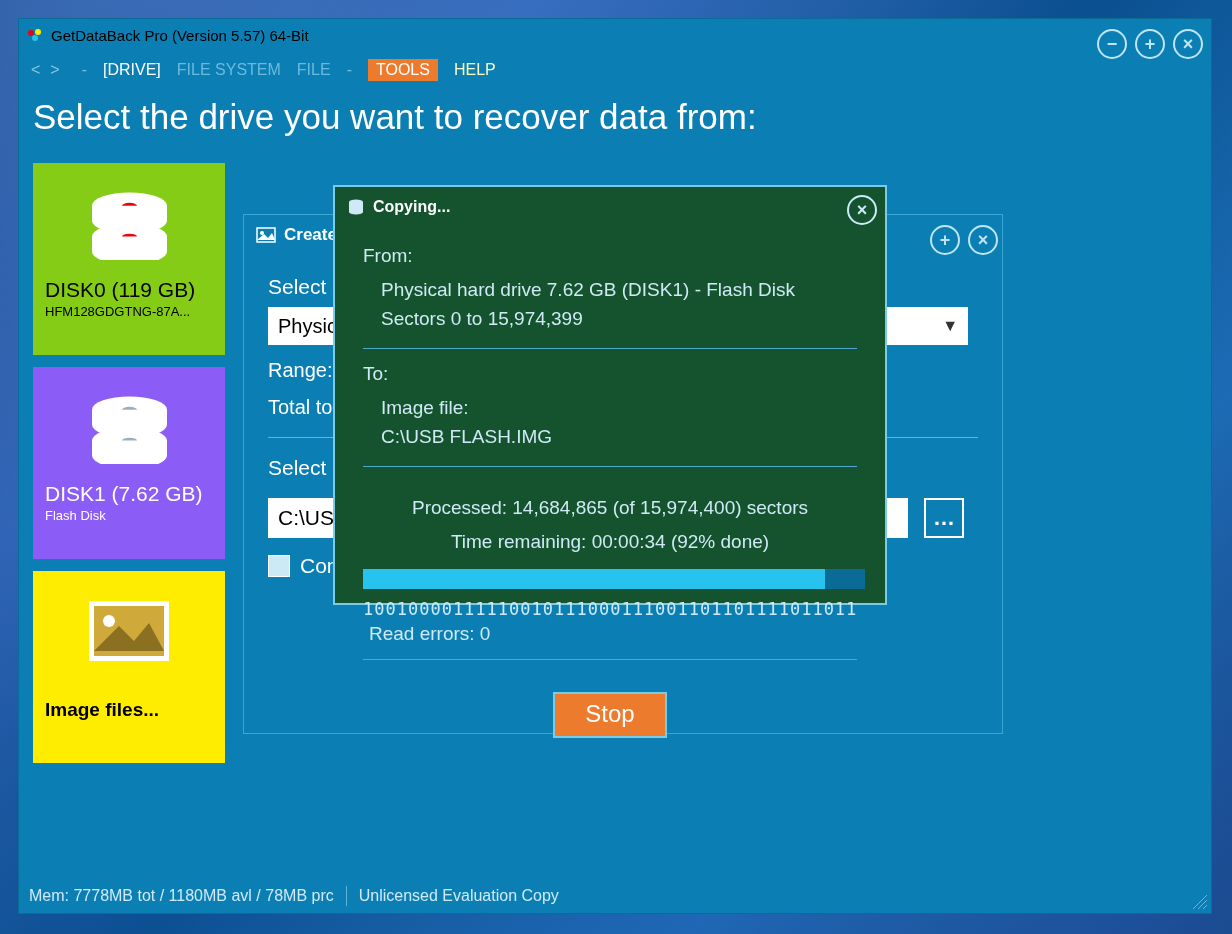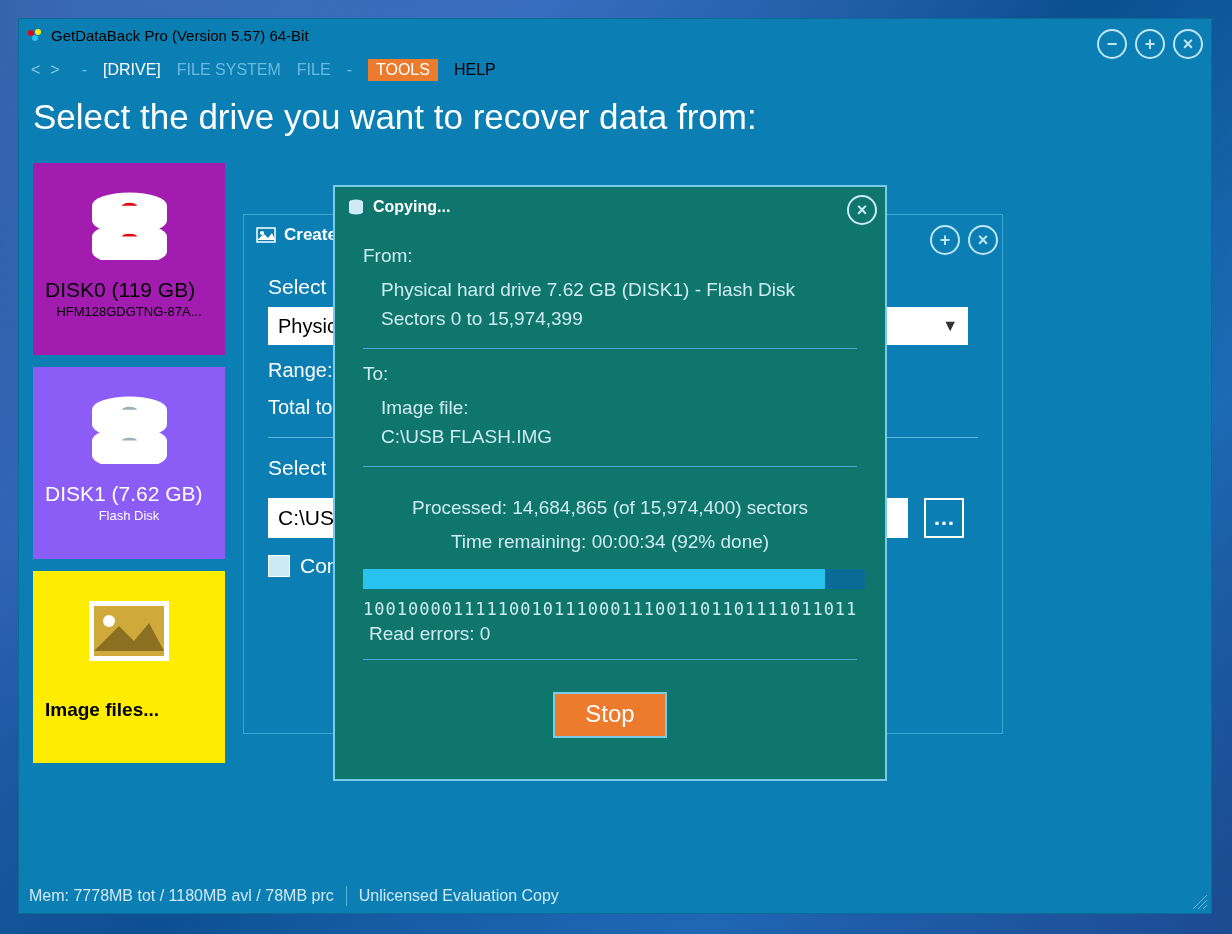--- a/index.html
+++ b/index.html
@@ -14,44 +14,44 @@
   .menubar { height:38px; display:flex; align-items:center; padding:0 12px; gap:16px; font-size:16px; color:#bfe5f5; }
   .nav-arrows { display:flex; gap:10px; margin-right:6px; }
   .nav-arrow { color:#bfe5f5; cursor:pointer; font-size:16px; opacity:0.7; }
   .menu-sep { color:#bfe5f5; opacity:0.6; }
   .menu-item { color:#6abae0; cursor:pointer; }
   .menu-item.active-drive { color:#ffffff; }
   .menu-item.highlight { background:#ed7b2e; color:#fff; padding:2px 8px; }
   .headline { color:#fff; font-size:35px; font-weight:300; padding:8px 14px 18px; }
   .drives-col { position:absolute; left:14px; top:144px; width:192px; }
   .drive-tile { width:192px; height:192px; margin-bottom:12px; padding:12px; position:relative; color:#fff; cursor:pointer; }
-  .drive-tile.red { background:#a21caf; }
+  .drive-tile.red { background:#84cc16; }
   .drive-tile.gray { background:#8b5cf6;padding-left:12px; }
   .drive-tile.yellow { background:#ffed00; color:#000; }
   .drive-tile.yellow .tile-label-gb { color:#000; font-size:19px;font-weight:bold; }
   .disk-icon { width:95px; height:75px; margin:10px auto 18px; display:block; }
   .pic-icon { width:80px; height:60px; margin:18px auto 38px; display:block; }
   .tile-label-gb { font-size:21px; }
-  .tile-sub { font-size:13px; margin-top:2px;text-align:center; }
+  .tile-sub { font-size:13px; margin-top:2px; }
   .dialog-create { position:absolute; left:224px; top:195px; width:760px; height:520px; background:#0b7fb3; border:1px solid #3aa6d4; }
   .dialog-title { display:flex; align-items:center; height:40px; padding:0 12px; color:#fff; font-size:17px; font-weight:600; }
   .dialog-title .title-icon { width:20px; height:20px; margin-right:8px; }
   .dialog-controls { position:absolute; right:4px; top:10px; display:flex; gap:8px; }
   .dc-body { padding:8px 24px; color:#fff; font-size:21px; }
   .dc-label { margin:12px 0 8px; font-size:21px; }
   .dc-select { width:700px; height:38px; background:#fff; color:#000; font-size:20px; padding:4px 10px; display:flex; align-items:center; justify-content:space-between; }
   .chev-dn { font-size:16px; color:#333; }
   .dc-row { margin:14px 0; font-size:20px; }
   .dc-divider { border-top:1px solid #5eb6dc; margin:18px 0; }
   .dc-path { display:flex; align-items:center; gap:16px; margin-top:18px; }
   .dc-input { flex:0 0 640px; height:40px; background:#fff; color:#000; font-size:21px; padding:4px 10px; display:flex; align-items:center; }
   .browse-box { width:40px; height:40px; border:2px solid #fff; display:flex; align-items:center; justify-content:center; color:#fff; font-size:22px; font-weight:bold; cursor:pointer; }
   .dc-check { display:flex; align-items:center; gap:10px; margin-top:16px; font-size:21px; }
   .check-box { width:22px; height:22px; background:#cbeaf6; border:1px solid #fff; }
-  .dialog-copy { position:absolute; left:314px; top:166px; width:554px; height:596px; background:#0f766e; border:2px solid #7acbe8; z-index:50; }
+  .dialog-copy { position:absolute; left:314px; top:166px; width:554px; height:420px; background:#14532d; border:2px solid #7acbe8; z-index:50; }
   .copy-title { display:flex; align-items:center; height:40px; padding:0 12px; color:#fff; font-size:16px; font-weight:600; }
   .copy-close { position:absolute; right:8px; top:8px; width:30px; height:30px; border-radius:50%; border:2px solid #cceaf7; display:flex; align-items:center; justify-content:center; color:#cceaf7; font-size:18px; font-weight:bold; cursor:pointer; }
   .copy-body { padding:10px 28px; color:#cfeaf6; font-size:19px; }
   .copy-sec-label { margin-top:8px; }
   .copy-val { margin-left:18px; margin-top:8px; line-height:1.55; }
   .copy-divider { border-top:1px solid #4da9d0; margin:14px 0; }
   .copy-stats { text-align:center; line-height:1.8; margin-top:24px; }
   .progress-outer { width:502px; height:20px; background:#0a6b96; margin:10px auto 6px; }
   .progress-inner { height:100%; background:#27c2ee; width:92%; }
   .bitstream { font-family:monospace; font-size:17px; letter-spacing:1px; margin:10px 0 4px; color:#cfeaf6; white-space:nowrap; overflow:hidden; }
@@ -86,21 +86,21 @@
     <div class="nav-arrows">
       <span class="nav-arrow">&lt;</span>
       <span class="nav-arrow">&gt;</span>
     </div>
     <span class="menu-sep">-</span>
     <span class="menu-item active-drive">[DRIVE]</span>
     <span class="menu-item">FILE SYSTEM</span>
     <span class="menu-item">FILE</span>
     <span class="menu-sep">-</span>
     <span class="menu-item highlight">TOOLS</span>
-    <span class="menu-item" style="color:#000000">HELP</span>
+    <span class="menu-item" style="color:#fef9c3">HELP</span>
   </div>
 
   <div class="headline">Select the drive you want to recover data from:</div>
 
   <div class="drives-col">
     <div class="drive-tile red">
       <svg class="disk-icon" viewBox="0 0 100 80">
         <ellipse cx="50" cy="22" rx="40" ry="14" fill="#fff"></ellipse>
         <ellipse cx="50" cy="22" rx="8" ry="3" fill="#e30613"></ellipse>
         <path d="M10 22 v16 a40 14 0 0 0 80 0 v-16" fill="#fff"></path>

